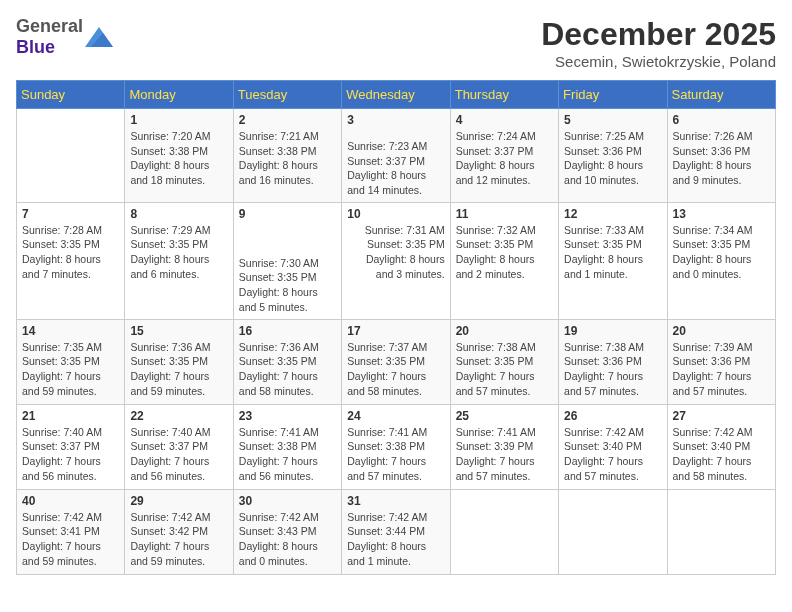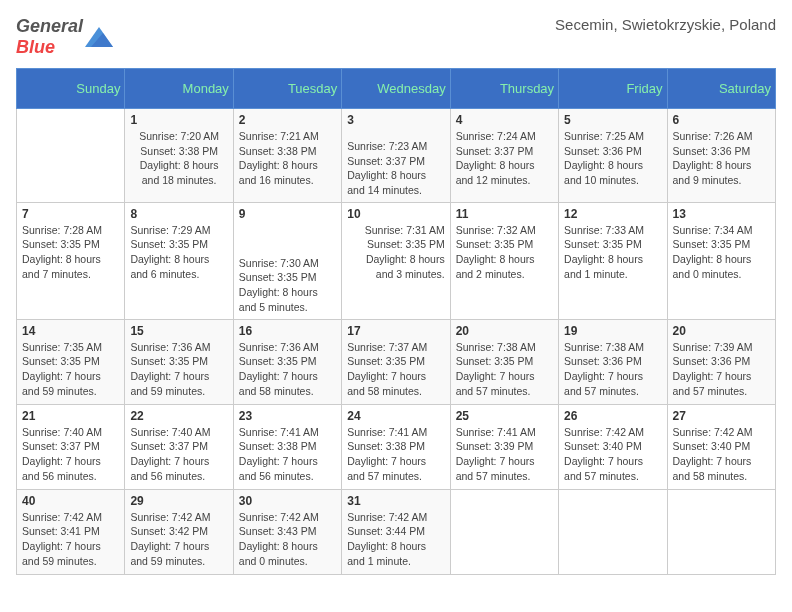--- a/index.html
+++ b/index.html
@@ -12,31 +12,30 @@
     }
     .header-area {
       display: flex;
       justify-content: space-between;
       align-items: flex-start;
       margin-bottom: 10px;
     }
     .logo {
       display: flex;
       align-items: center;
-      font-style: italic;
     }
     .logo-text-general {
       font-size: 18px;
       font-weight: bold;
       color: #555;
     }
     .logo-text-blue {
       font-size: 18px;
       font-weight: bold;
-      color: #ef4444;
+      color: #4c1d95;
     }
     .logo-icon {
       width: 28px;
       height: 20px;
       margin-left: 2px;
     }
     .title-area {
       text-align: right;
     }
     .calendar-title {
@@ -48,23 +47,23 @@
       font-size: 15px;
       color: #555;
     }
     table {
       width: 100%;
       border-collapse: collapse;
       font-size: 11px;
     }
     thead tr th {
       background-color: #3a6fc4;
-      color: #86efac;
-      padding: 12px 4px;
-      text-align: right;
+      color: #fde047;
+      padding: 6px 4px;
+      text-align: left;
       font-size: 13px;
       font-weight: normal;
       border: 1px solid #5a8fd4;
     }
     tbody tr td {
       border: 1px solid #ccc;
       vertical-align: top;
       padding: 4px 5px;
       min-height: 70px;
       height: 85px;
@@ -97,20 +96,21 @@
     <span>
       <span class="logo-text-general">General</span><br>
       <span class="logo-text-blue">Blue</span>
     </span>
     <svg class="logo-icon" viewBox="0 0 28 20">
       <polygon points="0,20 14,0 28,20" fill="#4a90d9"></polygon>
       <polygon points="6,20 18,6 28,20" fill="#3a6fc4" opacity="0.7"></polygon>
     </svg>
   </div>
   <div class="title-area">
+    <div class="calendar-title">December 2025</div>
     <div class="calendar-subtitle">Secemin, Swietokrzyskie, Poland</div>
   </div>
 </div>
 
 <table>
   <thead>
     <tr>
     <th>Sunday</th>
         <th>Monday</th>
         <th>Tuesday</th>
@@ -118,21 +118,21 @@
         <th>Thursday</th>
         <th>Friday</th>
         <th>Saturday</th>
       </tr>
   </thead>
   <tbody id="calendar-body">
   <tr>
         <td class="empty-cell"></td>
         <td>
           <span class="day-number">1</span>
-          <div class="day-info" style="white-space: pre-line; text-align: center;">Sunrise: 7:20 AM
+          <div class="day-info" style="white-space: pre-line;">Sunrise: 7:20 AM
 Sunset: 3:38 PM
 Daylight: 8 hours
 and 18 minutes.</div>
         </td>
         <td>
           <span class="day-number">2</span>
           <div class="day-info" style="white-space: pre-line;">Sunrise: 7:21 AM
 Sunset: 3:38 PM
 Daylight: 8 hours
 and 16 minutes.</div>

